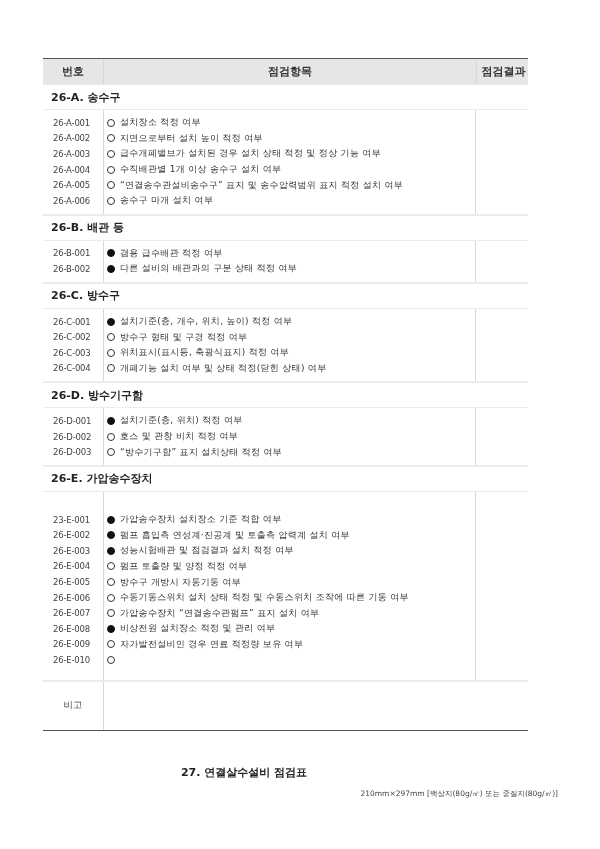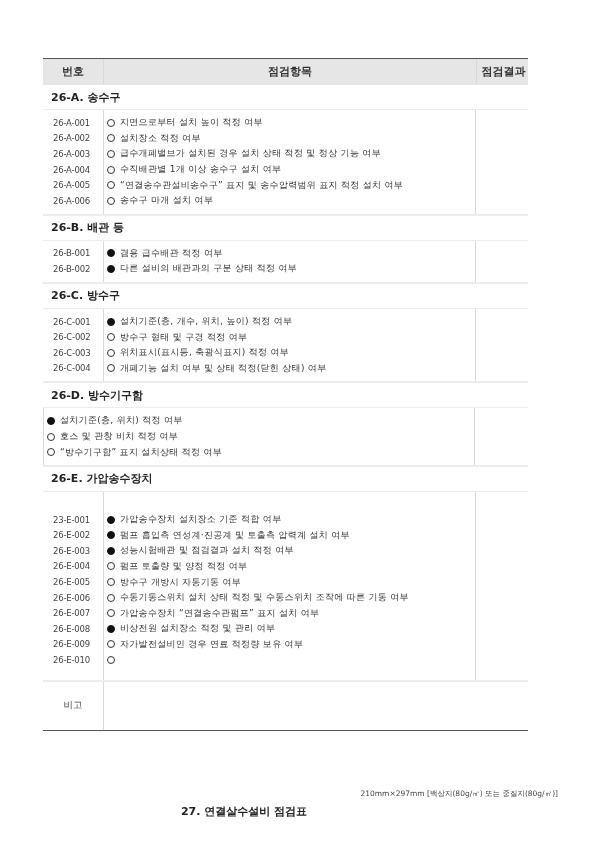--- a/index.html
+++ b/index.html
@@ -16,21 +16,21 @@
   .block .c2 { padding: 5px 0 5px 3px; box-sizing: border-box; }
   .row { height: 15.6px; display: flex; align-items: center; white-space: nowrap; }
   .code { font-size: 8.5px; color: #444; padding-left: 10px; letter-spacing: -0.2px; }
   .item { font-size: 9px; color: #333; letter-spacing: 0.3px; }
   .bullet { display: inline-block; width: 8px; height: 8px; border-radius: 50%; margin-right: 5px; box-sizing: border-box; vertical-align: middle; }
   .bullet.open { border: 1px solid #333; background: #fff; }
   .bullet.filled { background: #111; border: 1px solid #111; }
   .remark { display: flex; height: 48px; border-bottom: 1.5px solid #555; }
   .remark .c1 { display: flex; align-items: center; justify-content: center; font-size: 9.5px; color: #444; }
   .remark .c2 { border-left: 1px solid #d8d8d8; flex: 1 1 auto; width: auto; }
-  .page-title { position: absolute; left: 0; width: 488px; top: 765px; text-align: center; font-size: 11px; font-weight: bold; color: #222; margin-top: 39px; }
+  .page-title { position: absolute; left: 0; width: 488px; top: 765px; text-align: center; font-size: 11px; font-weight: bold; color: #222; }
   .footer { position: absolute; right: 42px; top: 789px; font-size: 7.5px; color: #444; }
 </style>
 </head>
 <body>
 
 <div class="table">
   <div class="hdr">
     <div class="c1">번호</div>
     <div class="c2">점검항목</div>
     <div class="c3">점검결과</div>
@@ -42,25 +42,25 @@
           <div class="row code">26-A-001</div>
           <div class="row code">26-A-002</div>
           <div class="row code">26-A-003</div>
           <div class="row code">26-A-004</div>
           <div class="row code">26-A-005</div>
           <div class="row code">26-A-006</div>
         </div>
         <div class="c2">
           <div class="row item">
             <span class="bullet open"></span>
+            <span>설치장소 적정 여부</span>
+          </div>
+          <div class="row item">
+            <span class="bullet open"></span>
             <span>지면으로부터 설치 높이 적정 여부</span>
-          </div>
-          <div class="row item">
-            <span class="bullet open"></span>
-            <span>설치장소 적정 여부</span>
           </div>
           <div class="row item">
             <span class="bullet open"></span>
             <span>급수개폐밸브가 설치된 경우 설치 상태 적정 및 정상 기능 여부</span>
           </div>
           <div class="row item">
             <span class="bullet open"></span>
             <span>수직배관별 1개 이상 송수구 설치 여부</span>
           </div>
           <div class="row item">
@@ -115,20 +115,25 @@
           </div>
           <div class="row item">
             <span class="bullet open"></span>
             <span>개폐기능 설치 여부 및 상태 적정(닫힌 상태) 여부</span>
           </div>
         </div>
         <div class="c3"></div>
       </div>
       <div class="section">26-D. 방수기구함</div>
       <div class="block">
+        <div class="c1">
+          <div class="row code">26-D-001</div>
+          <div class="row code">26-D-002</div>
+          <div class="row code">26-D-003</div>
+        </div>
         <div class="c2">
           <div class="row item">
             <span class="bullet filled"></span>
             <span>설치기준(층, 위치) 적정 여부</span>
           </div>
           <div class="row item">
             <span class="bullet open"></span>
             <span>호스 및 관창 비치 적정 여부</span>
           </div>
           <div class="row item">

